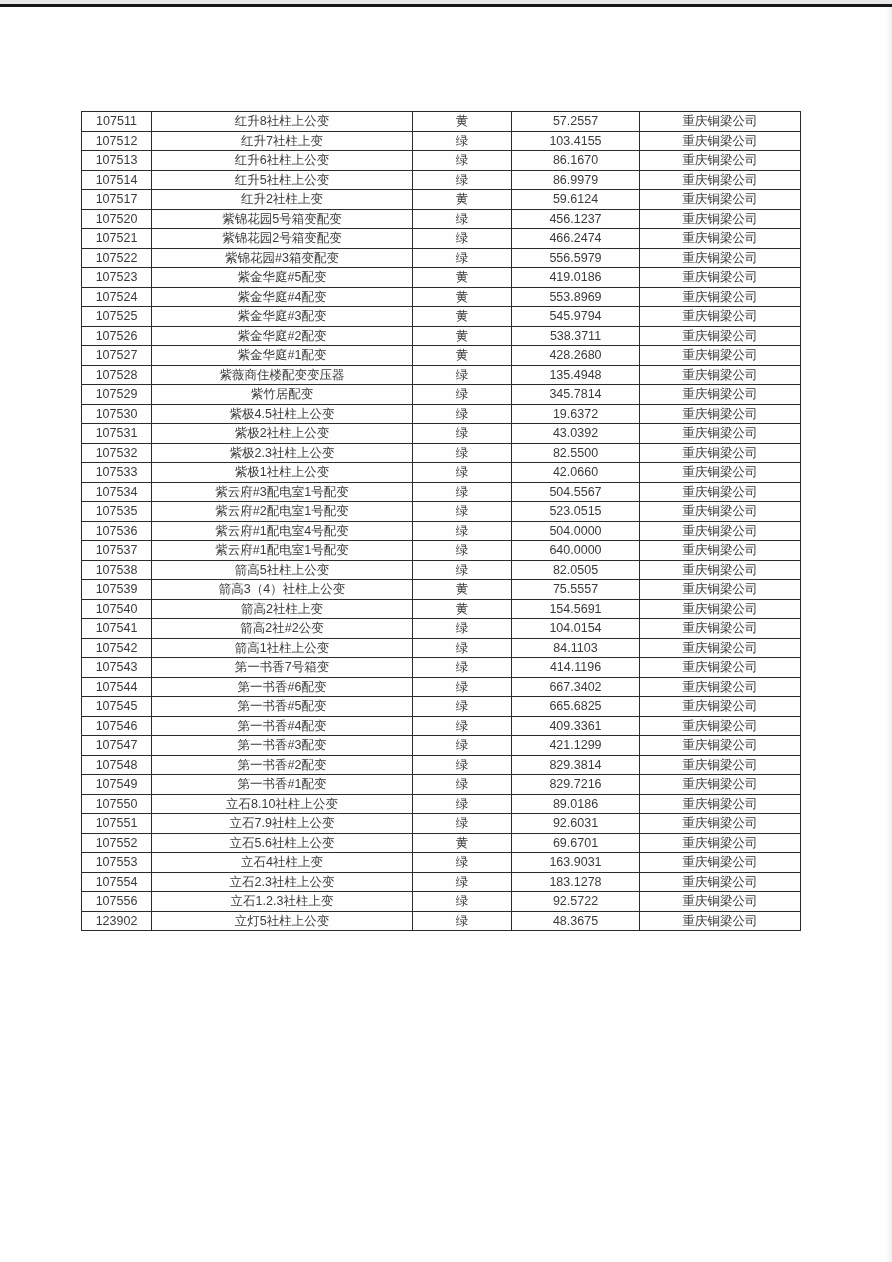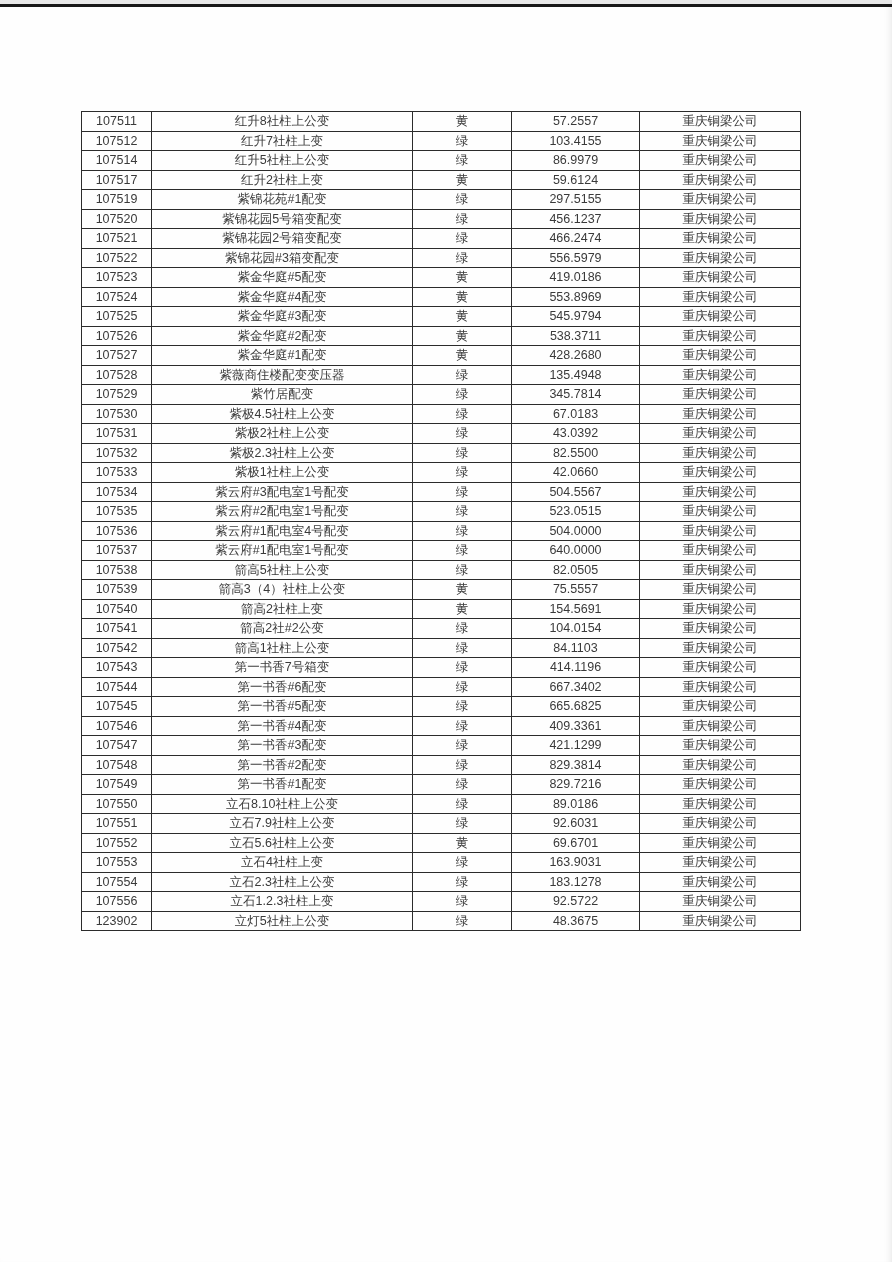--- a/index.html
+++ b/index.html
@@ -73,41 +73,41 @@
           <td>重庆铜梁公司</td>
         </tr>
         <tr>
           <td>107512</td>
           <td>红升7社柱上变</td>
           <td>绿</td>
           <td>103.4155</td>
           <td>重庆铜梁公司</td>
         </tr>
         <tr>
+          <td>107513</td>
+          <td>红升6社柱上公变</td>
+          <td>绿</td>
+          <td>86.1670</td>
+          <td>重庆铜梁公司</td>
+        </tr>
+        <tr>
           <td>107514</td>
           <td>红升5社柱上公变</td>
           <td>绿</td>
           <td>86.9979</td>
           <td>重庆铜梁公司</td>
         </tr>
         <tr>
           <td>107517</td>
           <td>红升2社柱上变</td>
           <td>黄</td>
           <td>59.6124</td>
           <td>重庆铜梁公司</td>
         </tr>
         <tr>
-          <td>107519</td>
-          <td>紫锦花苑#1配变</td>
-          <td>绿</td>
-          <td>297.5155</td>
-          <td>重庆铜梁公司</td>
-        </tr>
-        <tr>
           <td>107520</td>
           <td>紫锦花园5号箱变配变</td>
           <td>绿</td>
           <td>456.1237</td>
           <td>重庆铜梁公司</td>
         </tr>
         <tr>
           <td>107521</td>
           <td>紫锦花园2号箱变配变</td>
           <td>绿</td>
@@ -167,21 +167,21 @@
           <td>107529</td>
           <td>紫竹居配变</td>
           <td>绿</td>
           <td>345.7814</td>
           <td>重庆铜梁公司</td>
         </tr>
         <tr>
           <td>107530</td>
           <td>紫极4.5社柱上公变</td>
           <td>绿</td>
-          <td>67.0183</td>
+          <td>19.6372</td>
           <td>重庆铜梁公司</td>
         </tr>
         <tr>
           <td>107531</td>
           <td>紫极2社柱上公变</td>
           <td>绿</td>
           <td>43.0392</td>
           <td>重庆铜梁公司</td>
         </tr>
         <tr>

